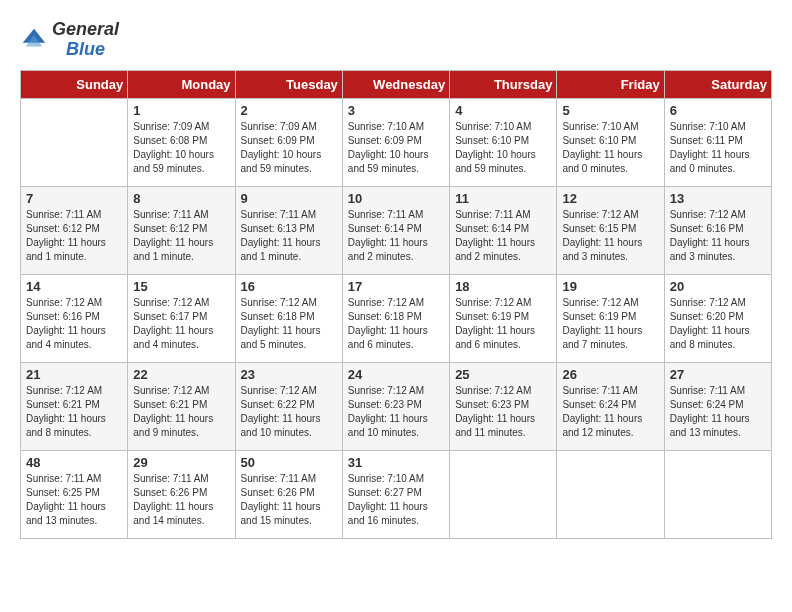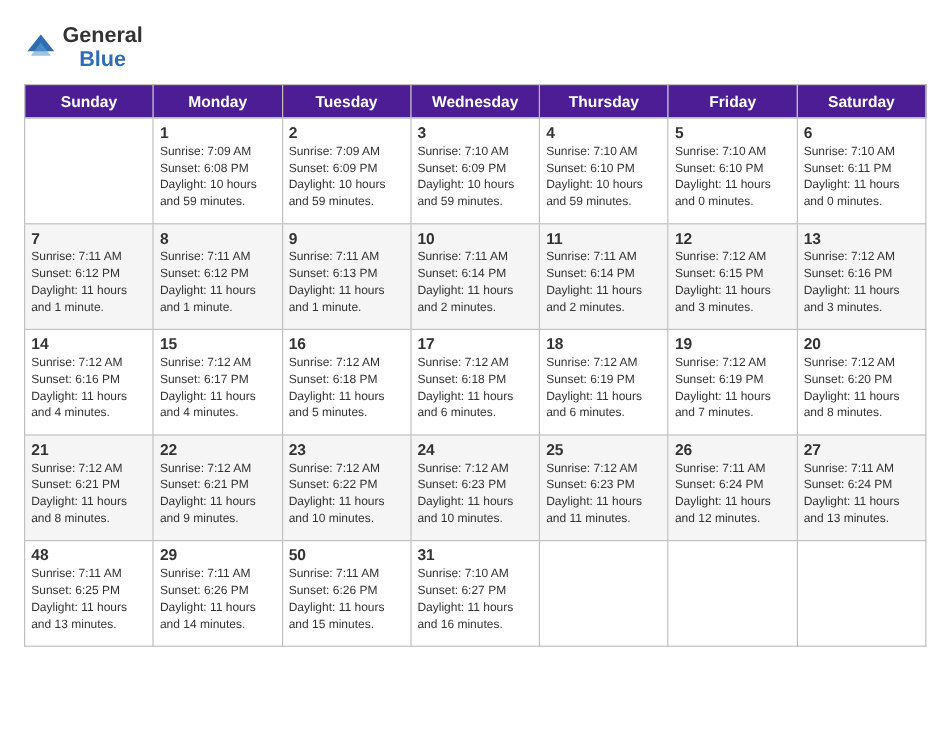--- a/index.html
+++ b/index.html
@@ -18,20 +18,21 @@
     }
     .logo {
       display: flex;
       align-items: center;
       gap: 4px;
     }
     .logo-text {
       display: flex;
       flex-direction: column;
       line-height: 1.1;
+      font-style: italic;
     }
     .logo-general {
       font-size: 18px;
       font-weight: bold;
       color: #333;
     }
     .logo-blue {
       font-size: 18px;
       font-weight: bold;
       color: #2e6db4;
@@ -52,26 +53,26 @@
     .location-title {
       font-size: 16px;
       color: #555;
     }
     .calendar-table {
       width: 100%;
       border-collapse: collapse;
       table-layout: fixed;
     }
     .calendar-table th {
-      background-color: #4c1d95;
+      background-color: #b91c1c;
       color: #fff;
       padding: 6px 4px;
       font-size: 13px;
       font-weight: bold;
-      text-align: center;
+      text-align: right;
       border: 1px solid #c0c0c0;
     }
     .calendar-table td {
       border: 1px solid #c0c0c0;
       vertical-align: top;
       padding: 4px 5px;
       height: 88px;
       font-size: 11px;
       color: #333;
       background: #fff;

